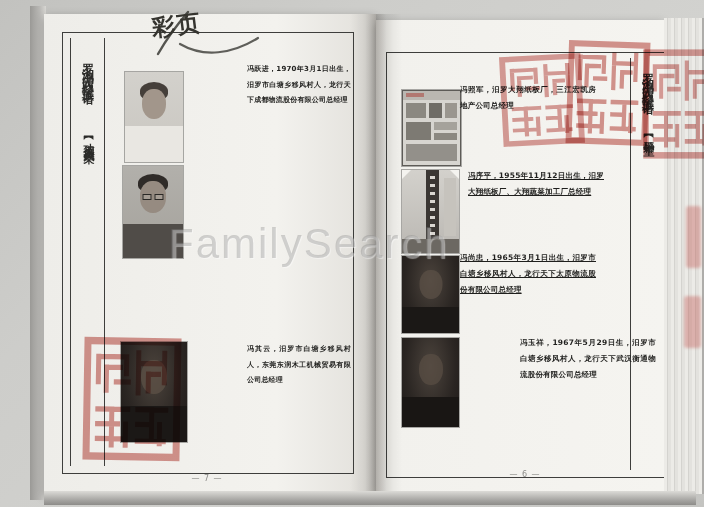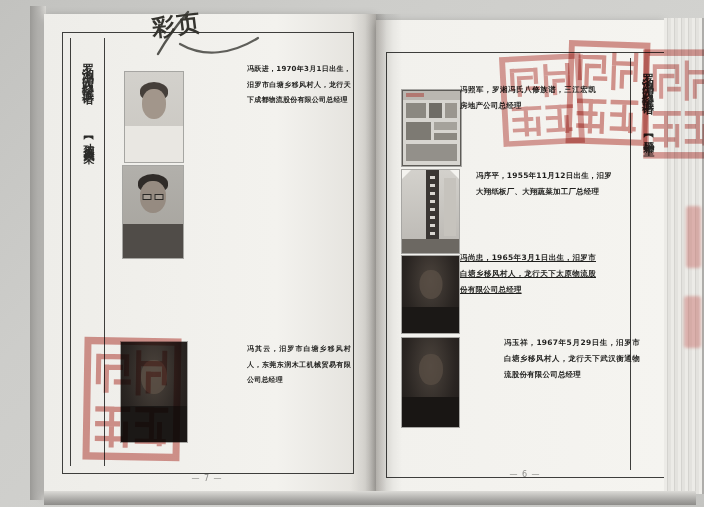--- a/index.html
+++ b/index.html
@@ -123,24 +123,24 @@
     </div>
     <div class="photo portrait-dark" style="left:26px;top:236px;width:57px;height:77px;">
       <div class="face" style="top:14px;width:23px;height:29px;background:#5d5147;opacity:.7;"></div>
       <div class="body" style="height:26px;background:#1b1816;"></div>
     </div>
     <div class="photo portrait-dark" style="left:26px;top:318px;width:57px;height:89px;">
       <div class="face" style="top:16px;width:24px;height:31px;background:#5a4e45;opacity:.7;"></div>
       <div class="body" style="height:30px;background:#191614;"></div>
     </div>
 
-    <div class="entry-text" style="left:84px;top:62px;">冯照军，罗湘冯氏八修族谱，三江宏凯房地产公司总经理</div>
-    <div class="entry-text" style="left:100px;top:148px;">冯序平，1955年11月12日出生，汨罗大翔纸板厂、大翔蔬菜加工厂总经理</div>
+    <div class="entry-text" style="left:84px;top:62px;">冯照军，汨罗大翔纸板厂，三江宏凯房地产公司总经理</div>
+    <div class="entry-text" style="left:92px;top:148px;text-decoration:underline;">冯序平，1955年11月12日出生，汨罗大翔纸板厂、大翔蔬菜加工厂总经理</div>
     <div class="entry-text" style="left:84px;top:230px;text-decoration:underline;">冯尚忠，1965年3月1日出生，汨罗市白塘乡移风村人，龙行天下太原物流股份有限公司总经理</div>
-    <div class="entry-text" style="left:80px;top:315px;padding-left:48px;">冯玉祥，1967年5月29日生，汨罗市白塘乡移风村人，龙行天下武汉衡通物流股份有限公司总经理</div>
+    <div class="entry-text" style="left:96px;top:315px;padding-left:48px;">冯玉祥，1967年5月29日生，汨罗市白塘乡移风村人，龙行天下武汉衡通物流股份有限公司总经理</div>
 
     <div class="page-num" style="left:10px;top:450px;width:278px;">— 6 —</div>
   </div>
 
   <div class="gutter"></div>
   <div class="fore-edge"></div>
   <div class="bottom-edge"></div>
 
   <div class="seal" style="left:500px;top:54px;width:84px;height:92px;transform:rotate(-3deg);">
     <svg viewBox="0 0 100 120" preserveAspectRatio="none" fill="none" stroke="currentColor" stroke-width="5" stroke-linecap="square">
@@ -182,14 +182,15 @@
   <div class="seal-edge" style="left:684px;top:296px;width:17px;height:52px;"></div>
 
   <div class="handwriting">
     <div class="hw-text">彩页</div>
     <svg width="120" height="56">
       <path d="M42 4 C30 18, 20 32, 12 46" stroke="#3a3935" stroke-width="2.4" fill="none" stroke-linecap="round" opacity=".85"></path>
       <path d="M34 36 C58 50, 86 46, 112 30" stroke="#3a3935" stroke-width="2.2" fill="none" stroke-linecap="round" opacity=".8"></path>
     </svg>
   </div>
 
+  <div class="watermark">FamilySearch</div>
 
 </div>
 
 </body></html>

